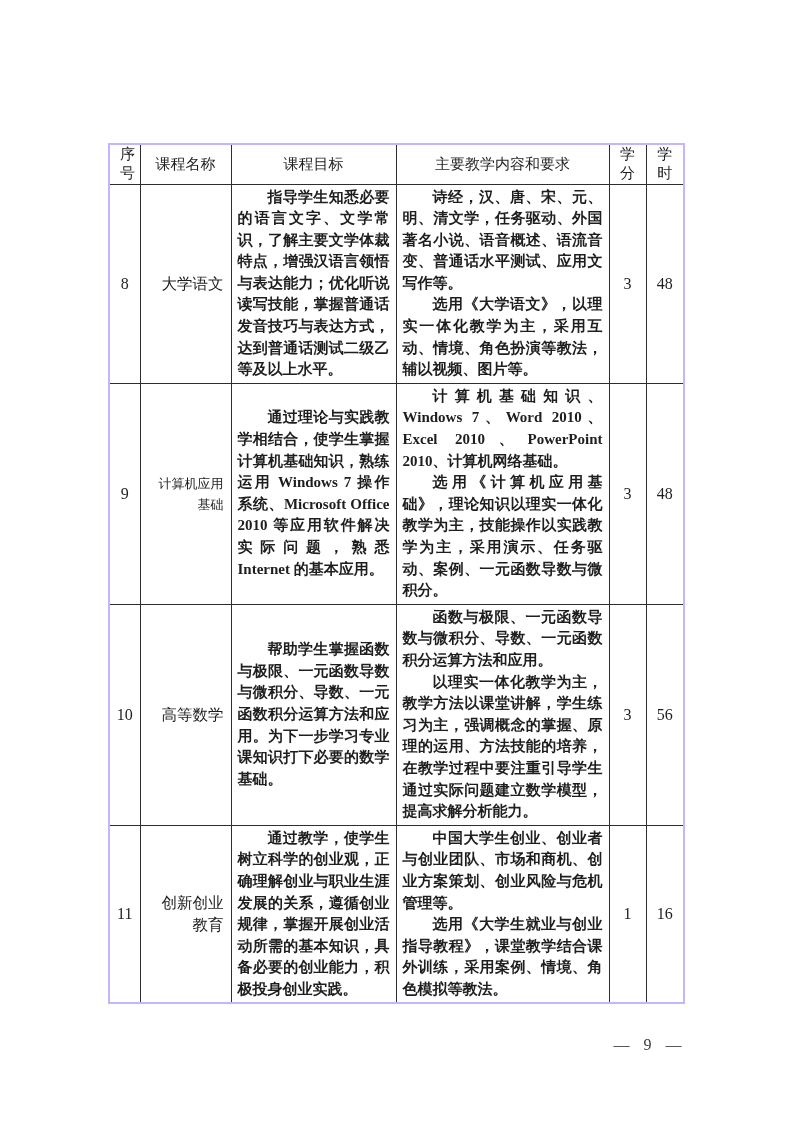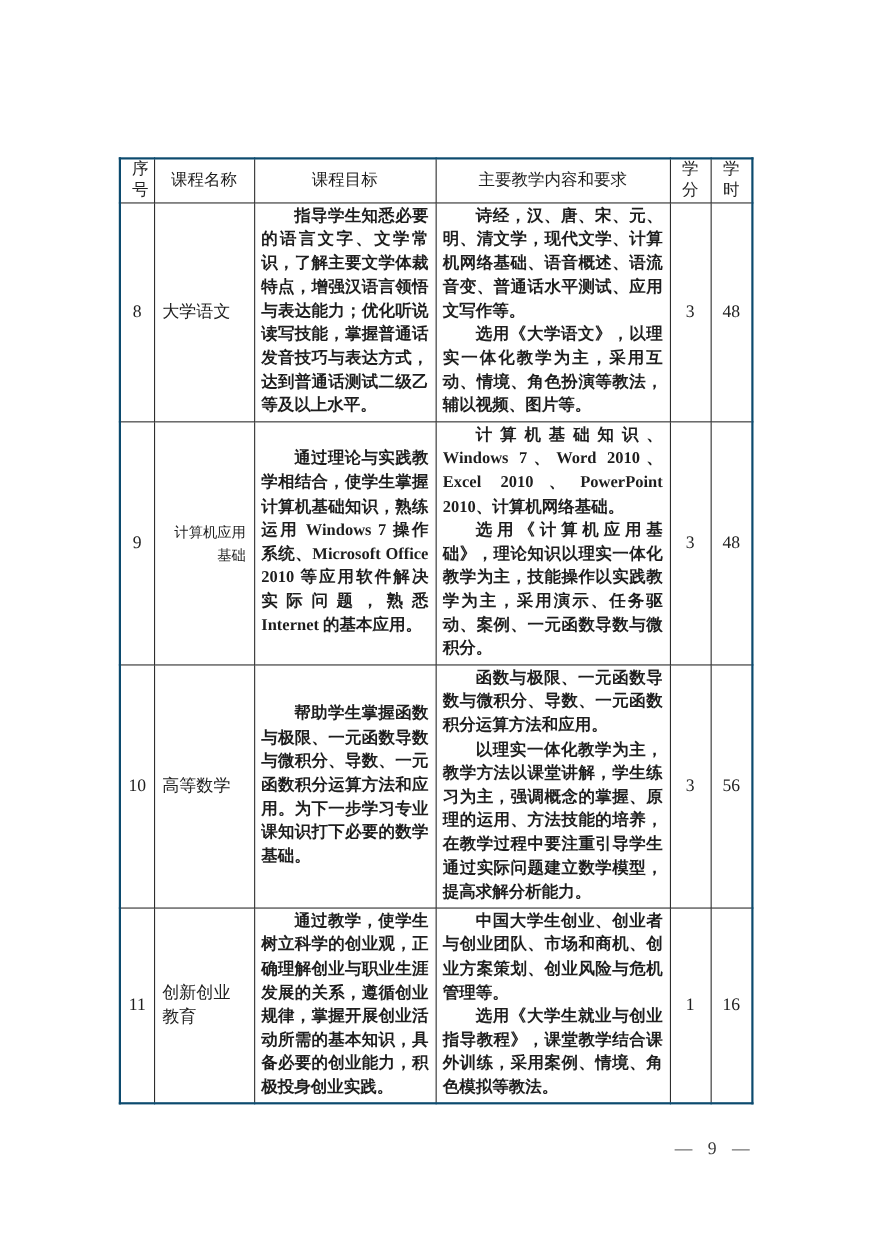--- a/index.html
+++ b/index.html
@@ -9,42 +9,42 @@
     position: relative;
     font-family: "Liberation Serif", "DejaVu Serif", serif;
     color: #1e1e1e;
     overflow: hidden;
   }
   .course-table {
     position: absolute; left: 108px; top: 143px;
     width: 575px;
     border-collapse: collapse;
     table-layout: fixed;
-    border: 2px solid #0c4a6e;
+    border: 2px solid #c4b5fd;
   }
   .course-table td, .course-table th {
     border: 1px solid #2e2e2e;
     font-weight: normal;
     vertical-align: middle;
     overflow: hidden;
   }
   .course-table th {
     height: 40px;
     font-size: 15px;
     line-height: 19px;
     text-align: center;
     padding: 0 14px;
   }
   th.th-v { padding: 0 10px; word-break: break-all; }
   td.c-idx, td.c-credit, td.c-hour {
     text-align: center;
     font-size: 16px;
   }
   td.c-name {
-    text-align: left;
+    text-align: right;
     font-size: 15.5px;
     line-height: 22px;
     padding: 0 7px;
   }
   td.c-name.small {
     font-size: 13px;
     text-align: right;
     line-height: 21px;
   }
   td.c-obj, td.c-cont {
@@ -98,21 +98,21 @@
       </tr>
     </thead>
     <tbody>
       <tr class="r-8">
         <td class="c-idx">8</td>
         <td class="c-name">大学语文</td>
         <td class="c-obj">
           <p>指导学生知悉必要的语言文字、文学常识，了解主要文学体裁特点，增强汉语言领悟与表达能力；优化听说读写技能，掌握普通话发音技巧与表达方式，达到普通话测试二级乙等及以上水平。</p>
         </td>
         <td class="c-cont">
-          <p>诗经，汉、唐、宋、元、明、清文学，现代文学、计算机网络基础、语音概述、语流音变、普通话水平测试、应用文写作等。</p>
+          <p>诗经，汉、唐、宋、元、明、清文学，任务驱动、外国著名小说、语音概述、语流音变、普通话水平测试、应用文写作等。</p>
           <p>选用《大学语文》，以理实一体化教学为主，采用互动、情境、角色扮演等教法，辅以视频、图片等。</p>
         </td>
         <td class="c-credit">3</td>
         <td class="c-hour">48</td>
       </tr>
       <tr class="r-9">
         <td class="c-idx">9</td>
         <td class="c-name small">计算机应用基础</td>
         <td class="c-obj">
           <p>通过理论与实践教学相结合，使学生掌握计算机基础知识，熟练运用 Windows 7 操作系统、Microsoft Office 2010 等应用软件解决实际问题，熟悉 Internet 的基本应用。</p>

